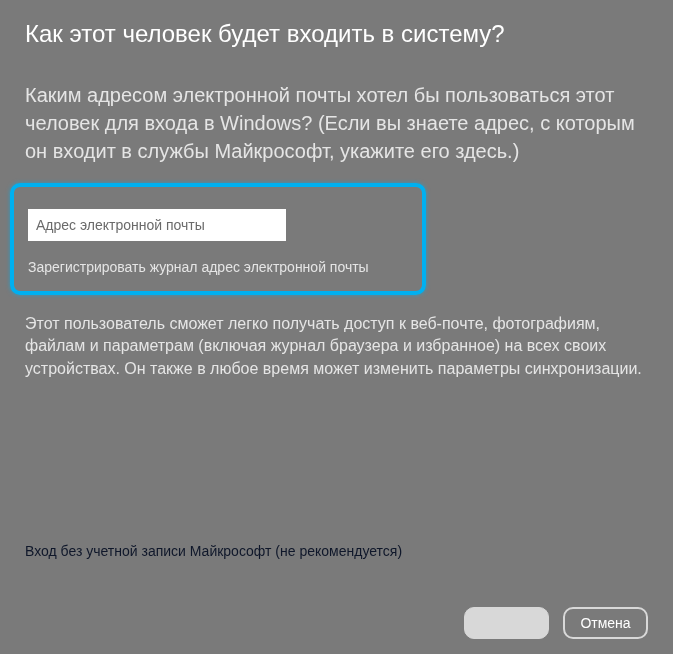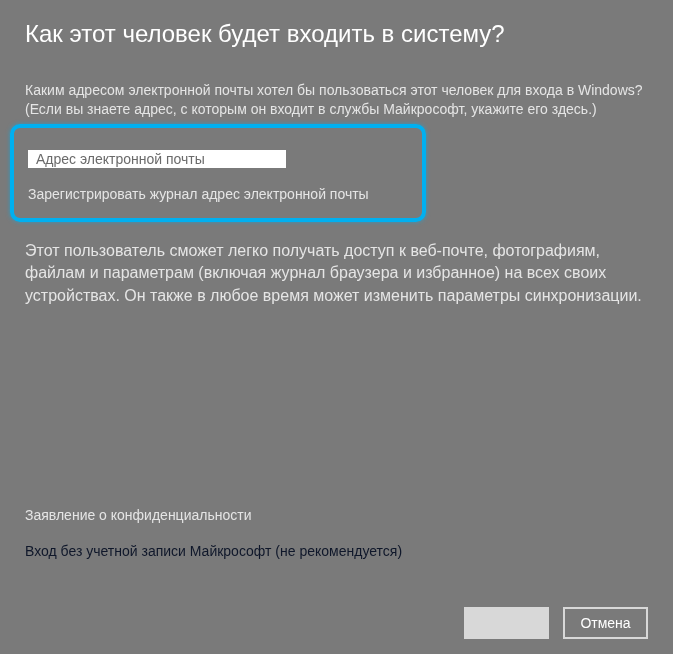--- a/index.html
+++ b/index.html
@@ -18,36 +18,36 @@
       overflow: hidden;
     }
     .page-title {
       font-size: 24px;
       font-weight: 300;
       color: #ffffff;
       margin-bottom: 32px;
       line-height: 1.2;
     }
     .intro-text {
-      font-size: 14px;
+      font-size: 20px;
       color: #e5e5e5;
       line-height: 1.4;
-      margin-bottom: 4px;
+      margin-bottom: 18px;
     }
     .highlighted-box {
       border: 4px solid #00b0f0;
       border-radius: 10px;
       padding: 22px 14px 16px 14px;
       margin: 0 -15px 18px -15px;
       width: 416px;
       box-shadow: 0 0 4px rgba(0, 176, 240, 0.6);
     }
     .email-input {
       width: 258px;
-      height: 18px;
+      height: 32px;
       background-color: #ffffff;
       border: none;
       padding: 4px 8px;
       font-size: 14px;
       color: #6a6a6a;
       font-family: 'Segoe UI', Arial, sans-serif;
       display: block;
       margin-bottom: 18px;
     }
     .email-input::placeholder {
@@ -92,20 +92,21 @@
     }
     .btn {
       width: 85px;
       height: 32px;
       font-size: 14px;
       font-family: 'Segoe UI', Arial, sans-serif;
       cursor: pointer;
       display: flex;
       align-items: center;
       justify-content: center;
+      border-radius: 10px;
     }
     .btn-primary {
       background-color: #d8d8d8;
       border: 1px solid #d8d8d8;
       color: #333333;
     }
     .btn-cancel {
       background-color: #7a7a7a;
       border: 2px solid #d8d8d8;
       color: #ffffff;
@@ -119,20 +120,19 @@
 <p class="intro-text">Каким адресом электронной почты хотел бы пользоваться этот человек для входа в Windows? (Если вы знаете адрес, с которым он входит в службы Майкрософт, укажите его здесь.)</p>
 
 <div class="highlighted-box">
   <input type="text" class="email-input" placeholder="Адрес электронной почты" style="">
   <div class="register-link">Зарегистрировать журнал адрес электронной почты</div>
 </div>
 
 <p class="description-text">Этот пользователь сможет легко получать доступ к веб-почте, фотографиям, файлам и параметрам (включая журнал браузера и избранное) на всех своих устройствах. Он также в любое время может изменить параметры синхронизации.</p>
 
 <div class="bottom-links">
-  <span class="privacy-link">Заявление о конфиденциальности</span>
   <span class="no-account-link">Вход без учетной записи Майкрософт (не рекомендуется)</span>
 </div>
 
 <div class="button-bar">
   <button class="btn btn-primary"></button>
   <button class="btn btn-cancel">Отмена</button>
 </div>
 
 </body></html>

